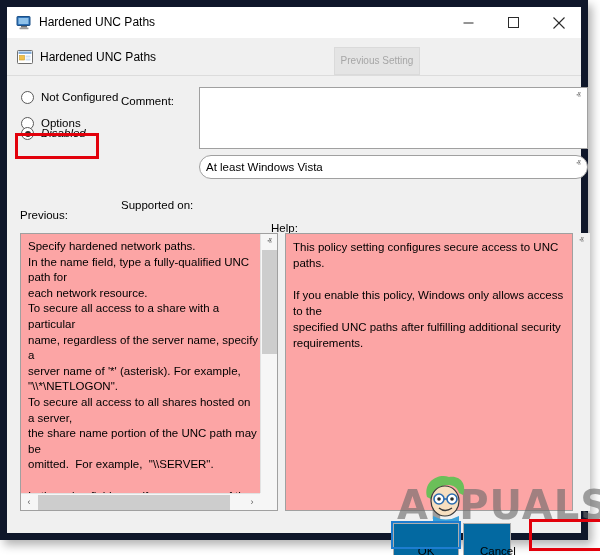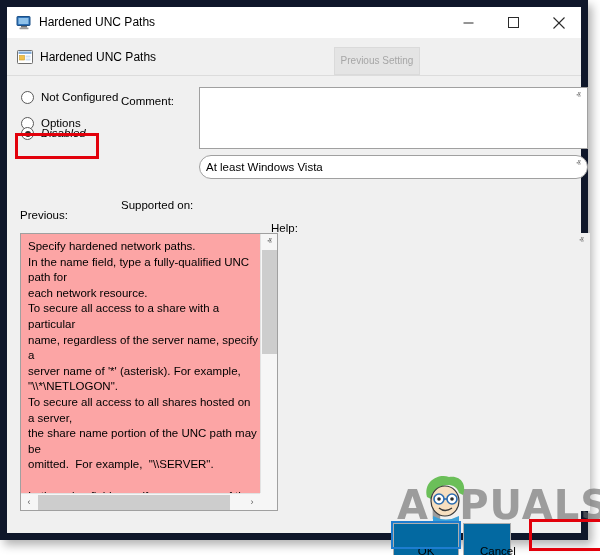--- a/index.html
+++ b/index.html
@@ -429,20 +429,27 @@
     </div>
     <div class="opt-hbar">
       <div class="arrow left">‹</div>
       <div class="thumb"></div>
       <div class="arrow right">›</div>
     </div>
     <div class="corner-box"></div>
   </div>
 
   <span class="pane-label" style="left:264px; top:202px;margin-top:13px;">Help:</span>
+  <div class="pane" style="left:278px; top:226px; width:288px; height:278px;">
+    <div class="pane-text" id="help-text">This policy setting configures secure access to UNC paths.
+
+If you enable this policy, Windows only allows access to the
+specified UNC paths after fulfilling additional security
+requirements.</div>
+  </div>
   <div class="help-vbar" style="left:566px; top:226px; height:278px;">
     <div class="arrow up">ⱏ</div>
     <div class="arrow down">ⱟ</div>
   </div>
 
   <div class="watermark">
     <div class="wm-text">APPUALS</div>
     <svg width="70" height="58" viewBox="0 0 70 58" style="position:absolute; left:16px; top:-6px;">
       <path d="M14 26 C10 10, 26 2, 36 6 C48 4, 54 14, 50 24 L46 22 C44 14, 34 12, 28 16 C22 18, 18 22, 18 28 Z" fill="#6bbf59"></path>
       <ellipse cx="32" cy="30" rx="14" ry="15" fill="#f7dfc0" stroke="#3a3a3a" stroke-width="1.2"></ellipse>

